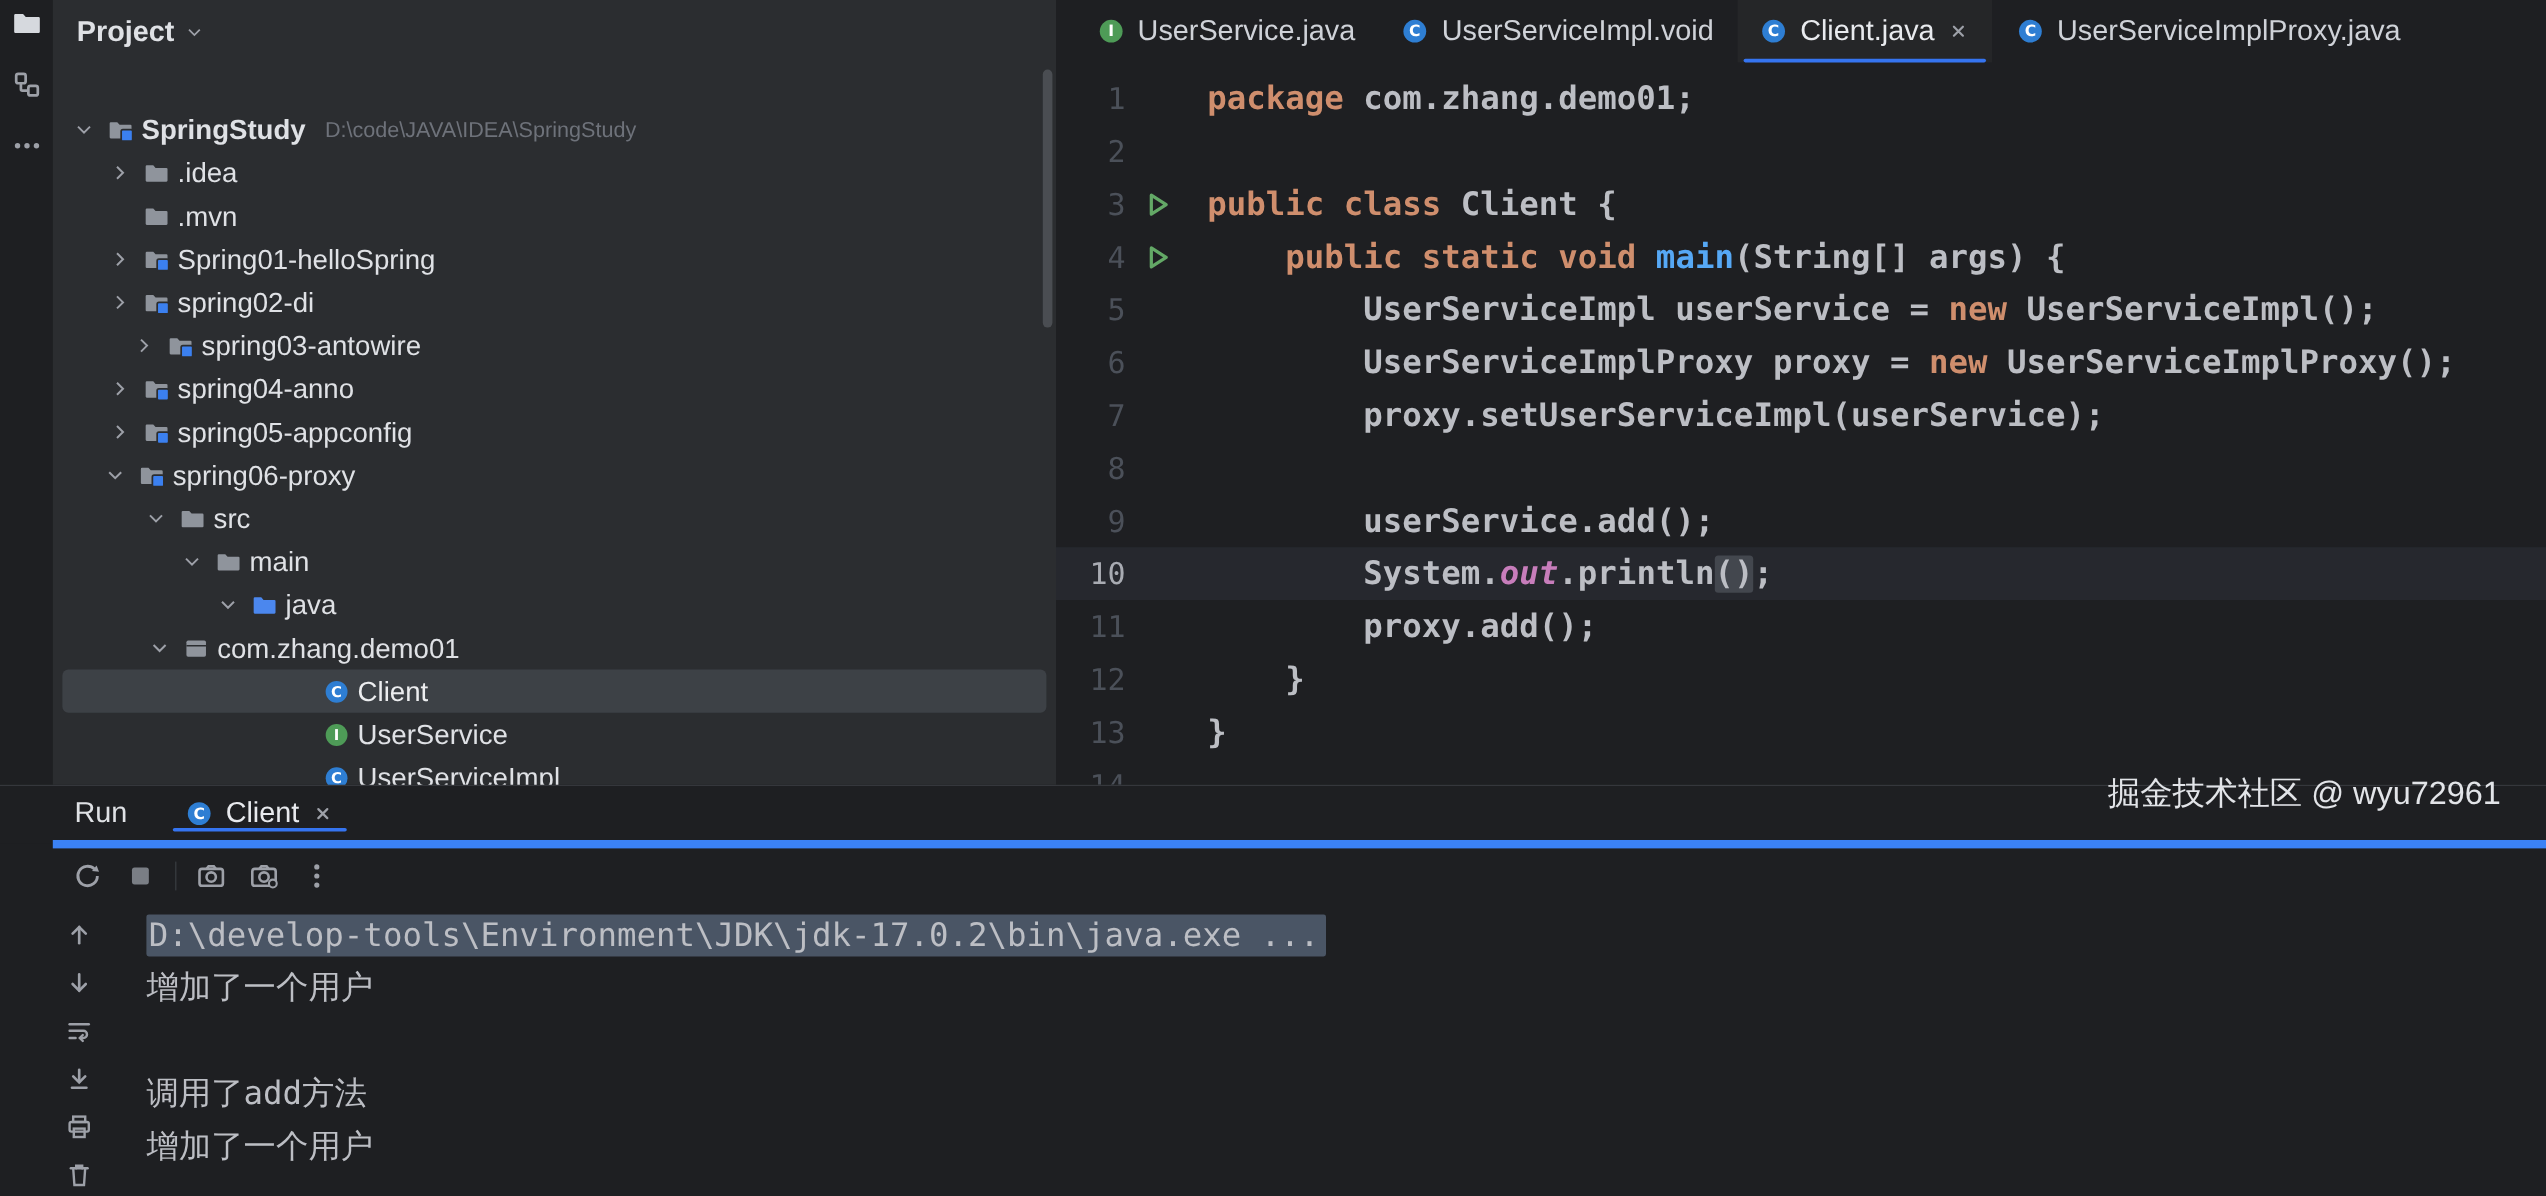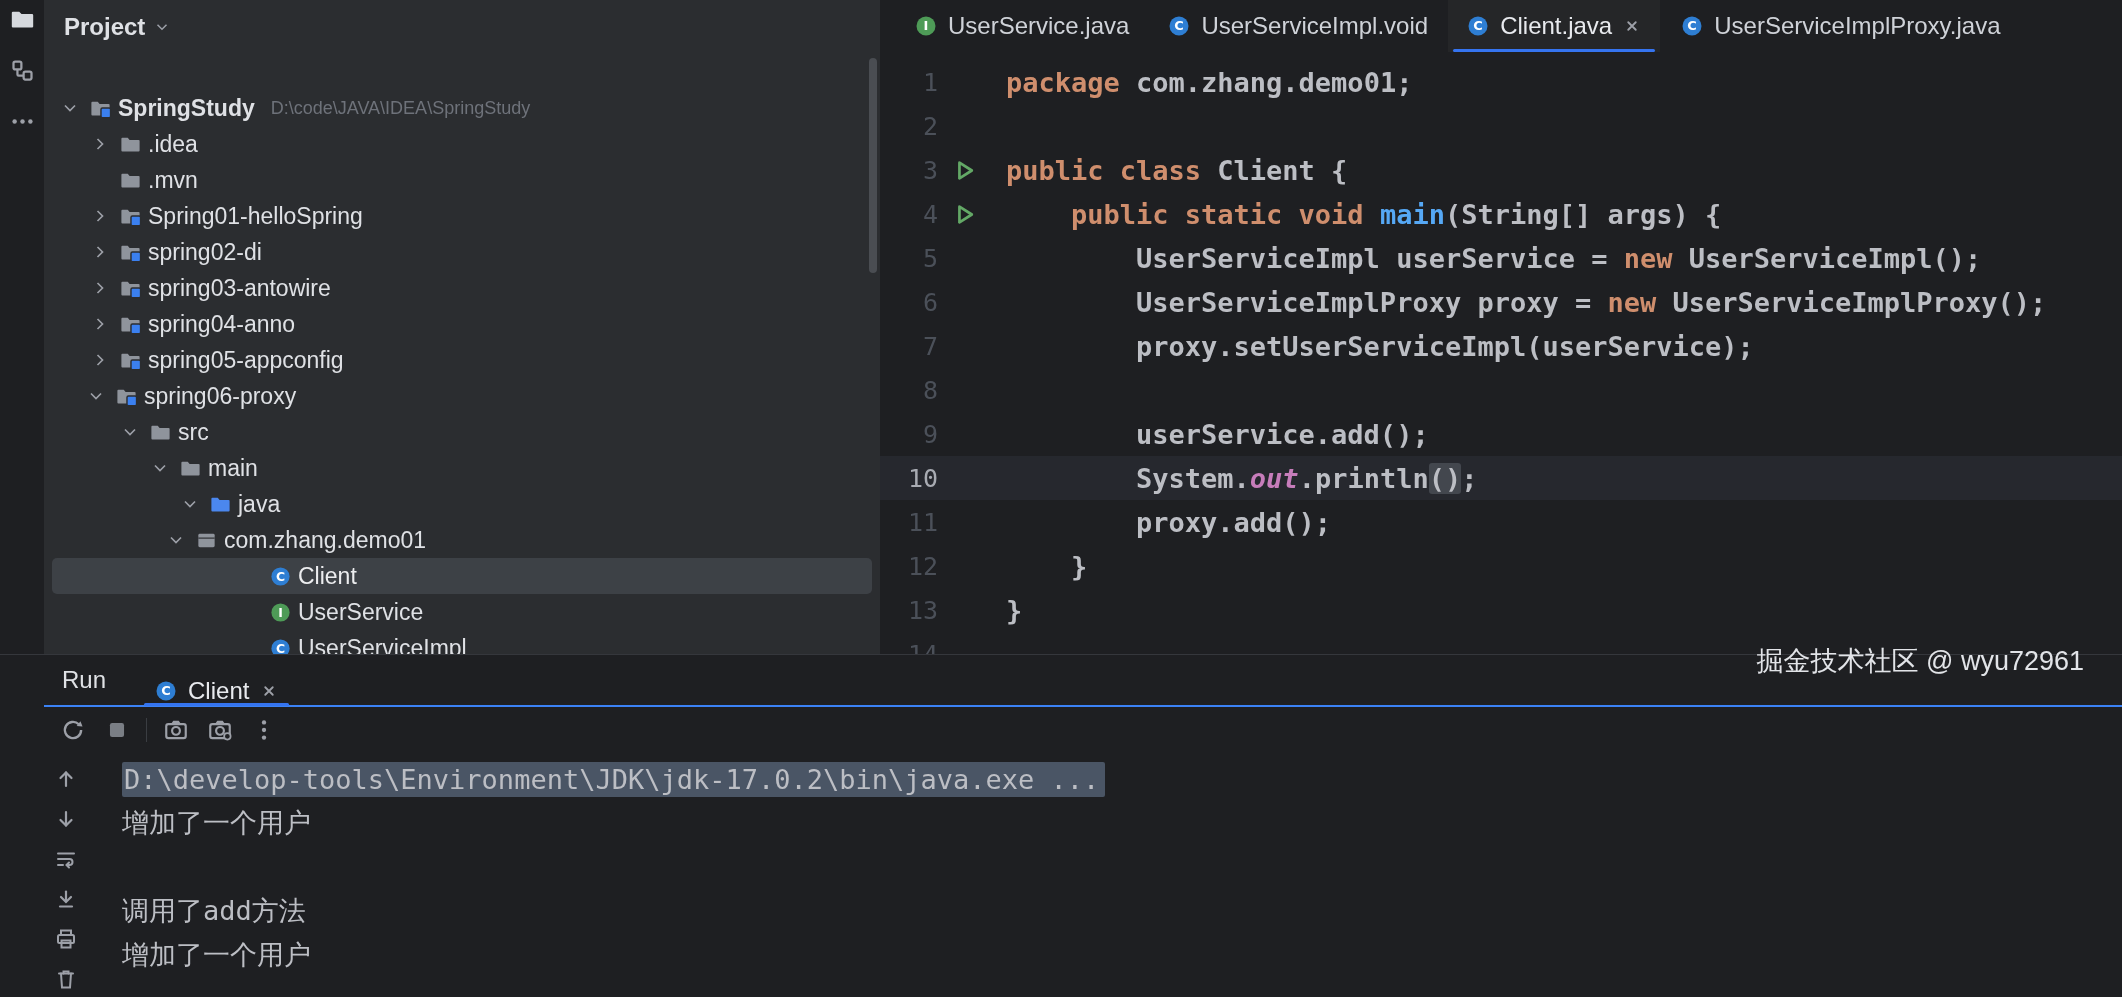--- a/index.html
+++ b/index.html
@@ -52,21 +52,21 @@
   .code-text { padding-left:16px; color:#BCBEC4; white-space:pre;font-weight:bold; }
   .seg-kw { color:#CF8E6D; }
   .seg-md { color:#56A8F5; }
   .seg-fd { color:#C77DBB; font-style:italic; }
   .seg-hl { background:#43474E; border-radius:3px; }
 
   
   .bottom { flex:1; display:flex; background:#1E1F22; border-top:1px solid #35373C; min-height:0; }
   .strip2 { width:44px; min-width:44px; }
   .run { flex:1; min-width:0; display:flex; flex-direction:column; }
-  .run-header { height:52px; min-height:52px; display:flex; align-items:flex-end; gap:34px; padding-left:18px; border-bottom:2px solid #3b82f6; }
+  .run-header { height:52px; min-height:52px; display:flex; align-items:center; gap:34px; padding-left:18px; border-bottom:7px solid #3b82f6; }
   .run-title { font-size:24px; color:#DFE1E5; align-self:center; }
   .run-tab { display:flex; align-items:center; gap:10px; padding:0 14px; position:relative; font-size:24px; color:#E8EAEE; cursor:default; }
   .run-tab::after { content:''; position:absolute; left:4px; right:4px; bottom:-1px; height:3px; background:#3574F0; border-radius:2px; }
   .run-tab .ic svg { width:24px; height:24px; }
   .run-tab .closeic svg { width:20px; height:20px; }
 
   .run-toolbar { height:46px; min-height:46px; display:flex; align-items:center; padding-left:16px; }
   .tb-group { display:flex; align-items:center; gap:18px; }
   .run-toolbar .ic svg { width:26px; height:26px; }
   .tb-divider { width:1px; height:24px; background:#3A3D42; margin:0 16px; }
@@ -176,60 +176,60 @@
               </svg>
             </span>
             <span class="ic treeic">
               <svg viewBox="0 0 24 24">
                 <path d="M2.5 6a1 1 0 0 1 1-1h5.6l2 2.2h9.4a1 1 0 0 1 1 1v10a1 1 0 0 1-1 1h-17a1 1 0 0 1-1-1z" fill="#8F949C"></path>
                 <rect x="12.5" y="11.5" width="10" height="10" rx="1.5" fill="#3B80F0" stroke="#2B2D30" stroke-width="1.5"></rect>
               </svg>
             </span>
             <span class="tree-label">spring02-di</span>
           </div>
+          <div class="tree-row" style="padding-left: 64px;">
+            <span class="ic chev">
+              <svg viewBox="0 0 24 24">
+                <polyline points="9,6 15,12 9,18" fill="none" stroke="#9DA0A8" stroke-width="2"></polyline>
+              </svg>
+            </span>
+            <span class="ic treeic">
+              <svg viewBox="0 0 24 24">
+                <path d="M2.5 6a1 1 0 0 1 1-1h5.6l2 2.2h9.4a1 1 0 0 1 1 1v10a1 1 0 0 1-1 1h-17a1 1 0 0 1-1-1z" fill="#8F949C"></path>
+                <rect x="12.5" y="11.5" width="10" height="10" rx="1.5" fill="#3B80F0" stroke="#2B2D30" stroke-width="1.5"></rect>
+              </svg>
+            </span>
+            <span class="tree-label">spring03-antowire</span>
+          </div>
           <div class="tree-row" style="padding-left: 44px;">
             <span class="ic chev">
               <svg viewBox="0 0 24 24">
                 <polyline points="9,6 15,12 9,18" fill="none" stroke="#9DA0A8" stroke-width="2"></polyline>
               </svg>
             </span>
             <span class="ic treeic">
               <svg viewBox="0 0 24 24">
                 <path d="M2.5 6a1 1 0 0 1 1-1h5.6l2 2.2h9.4a1 1 0 0 1 1 1v10a1 1 0 0 1-1 1h-17a1 1 0 0 1-1-1z" fill="#8F949C"></path>
                 <rect x="12.5" y="11.5" width="10" height="10" rx="1.5" fill="#3B80F0" stroke="#2B2D30" stroke-width="1.5"></rect>
               </svg>
             </span>
-            <span class="tree-label">spring03-antowire</span>
+            <span class="tree-label">spring04-anno</span>
           </div>
           <div class="tree-row" style="padding-left: 44px;">
             <span class="ic chev">
               <svg viewBox="0 0 24 24">
                 <polyline points="9,6 15,12 9,18" fill="none" stroke="#9DA0A8" stroke-width="2"></polyline>
               </svg>
             </span>
             <span class="ic treeic">
               <svg viewBox="0 0 24 24">
                 <path d="M2.5 6a1 1 0 0 1 1-1h5.6l2 2.2h9.4a1 1 0 0 1 1 1v10a1 1 0 0 1-1 1h-17a1 1 0 0 1-1-1z" fill="#8F949C"></path>
                 <rect x="12.5" y="11.5" width="10" height="10" rx="1.5" fill="#3B80F0" stroke="#2B2D30" stroke-width="1.5"></rect>
               </svg>
             </span>
-            <span class="tree-label">spring04-anno</span>
-          </div>
-          <div class="tree-row" style="padding-left: 44px;">
-            <span class="ic chev">
-              <svg viewBox="0 0 24 24">
-                <polyline points="9,6 15,12 9,18" fill="none" stroke="#9DA0A8" stroke-width="2"></polyline>
-              </svg>
-            </span>
-            <span class="ic treeic">
-              <svg viewBox="0 0 24 24">
-                <path d="M2.5 6a1 1 0 0 1 1-1h5.6l2 2.2h9.4a1 1 0 0 1 1 1v10a1 1 0 0 1-1 1h-17a1 1 0 0 1-1-1z" fill="#8F949C"></path>
-                <rect x="12.5" y="11.5" width="10" height="10" rx="1.5" fill="#3B80F0" stroke="#2B2D30" stroke-width="1.5"></rect>
-              </svg>
-            </span>
             <span class="tree-label">spring05-appconfig</span>
           </div>
           <div class="tree-row" style="padding-left: 24px; margin-left: 16px;">
             <span class="ic chev">
               <svg viewBox="0 0 24 24">
                 <polyline points="6,9 12,15 18,9" fill="none" stroke="#9DA0A8" stroke-width="2"></polyline>
               </svg>
             </span>
             <span class="ic treeic">
               <svg viewBox="0 0 24 24">
@@ -271,21 +271,21 @@
                 <polyline points="6,9 12,15 18,9" fill="none" stroke="#9DA0A8" stroke-width="2"></polyline>
               </svg>
             </span>
             <span class="ic treeic">
               <svg viewBox="0 0 24 24">
                 <path d="M2.5 6a1 1 0 0 1 1-1h5.6l2 2.2h9.4a1 1 0 0 1 1 1v10a1 1 0 0 1-1 1h-17a1 1 0 0 1-1-1z" fill="#4B87EE"></path>
               </svg>
             </span>
             <span class="tree-label">java</span>
           </div>
-          <div class="tree-row" style="padding-left: 120px;">
+          <div class="tree-row" style="padding-left: 77px;">
             <span class="ic chev">
               <svg viewBox="0 0 24 24">
                 <polyline points="6,9 12,15 18,9" fill="none" stroke="#9DA0A8" stroke-width="2"></polyline>
               </svg>
             </span>
             <span class="ic treeic">
               <svg viewBox="0 0 24 24">
                 <rect x="3.5" y="5" width="17" height="14" rx="1.5" fill="#8F949C"></rect>
                 <path d="M3.5 9.5h17" stroke="#2B2D30" stroke-width="1.2"></path>
               </svg>

